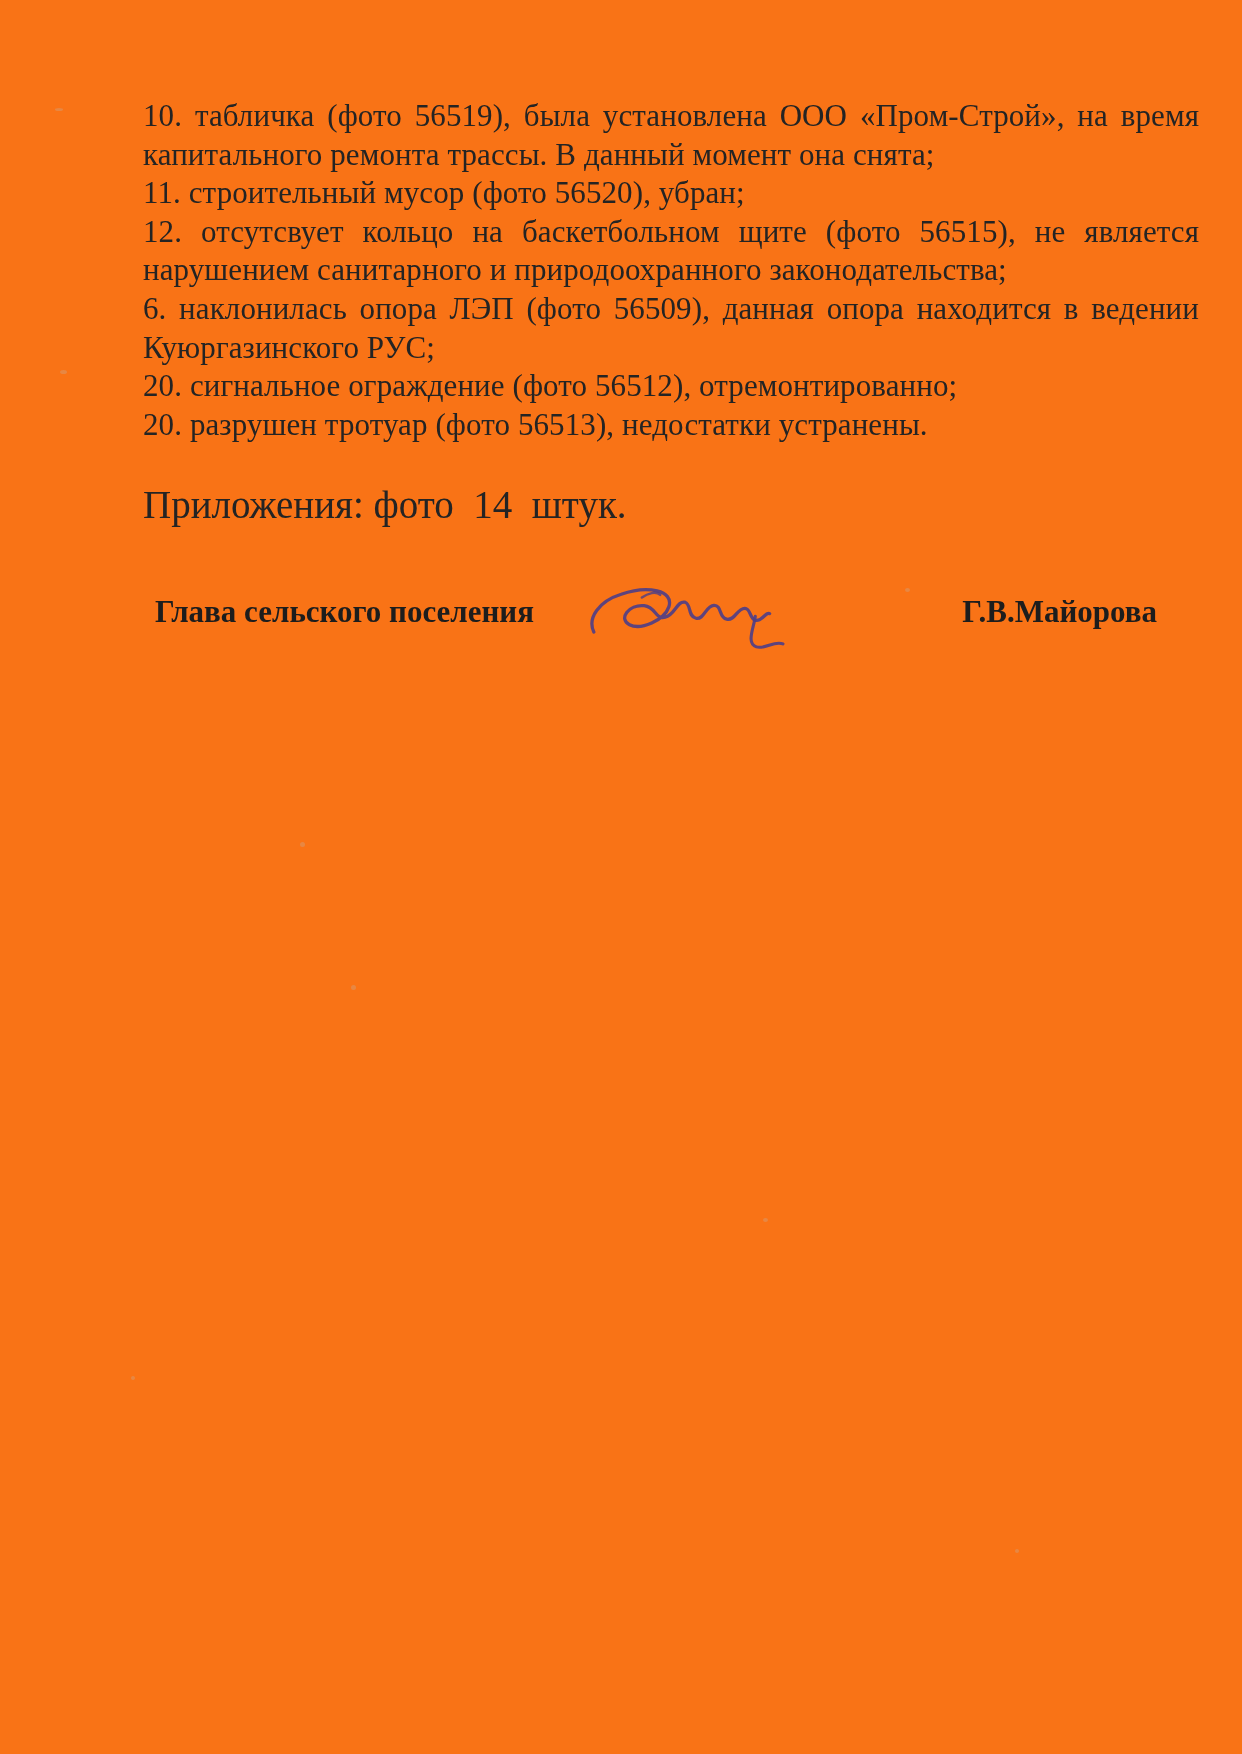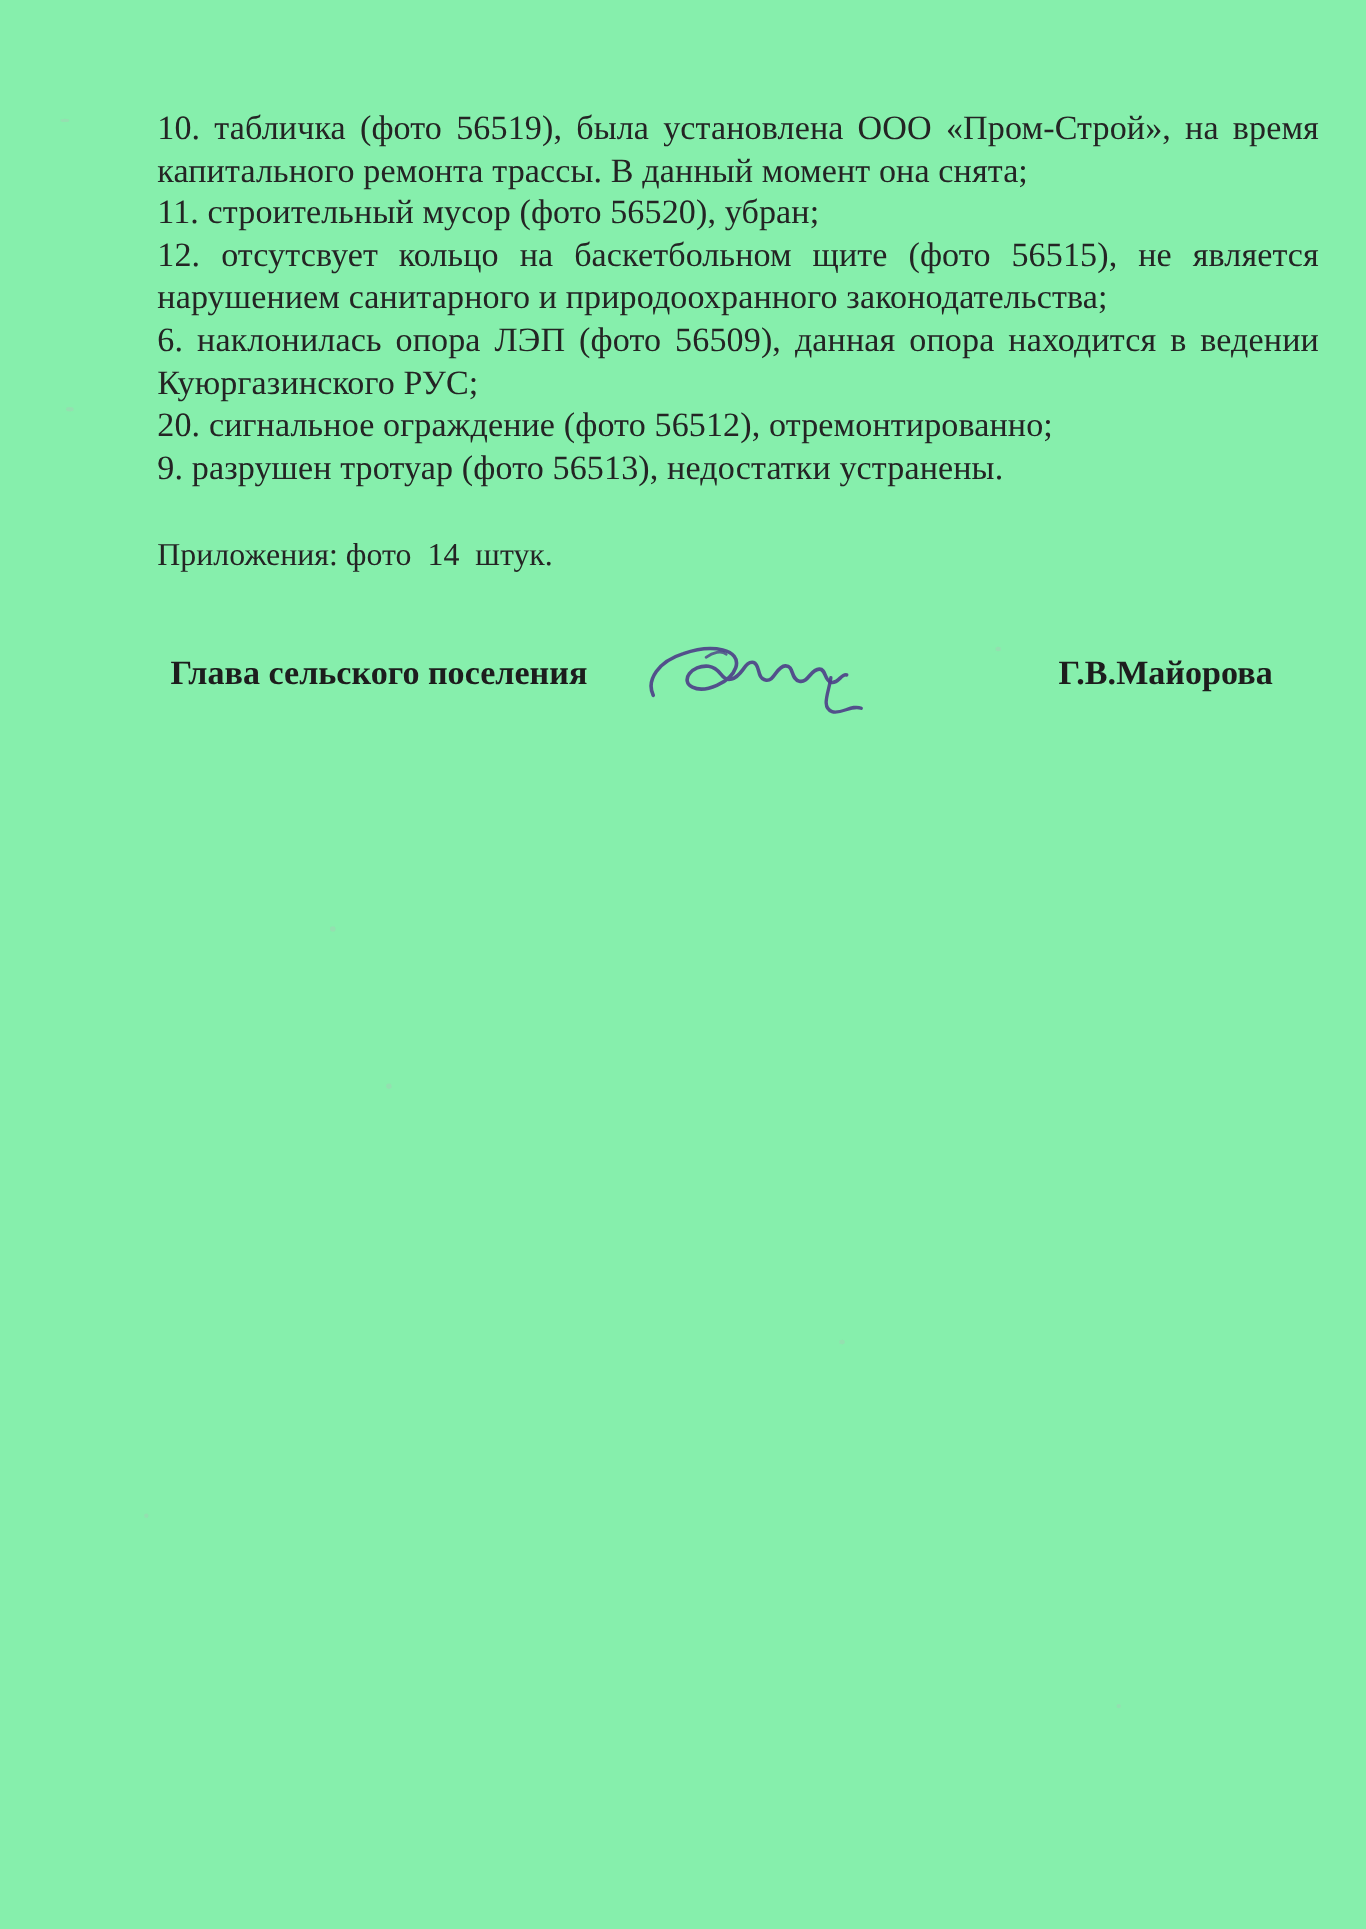--- a/index.html
+++ b/index.html
@@ -5,42 +5,42 @@
   html, body {
     margin: 0;
     padding: 0;
     background: #e8e8e8;
   }
   .page {
     position: relative;
     width: 1242px;
     height: 1754px;
     margin: 0 auto;
-    background: #86efac;
+    background: #f97316;
     overflow: hidden;
     font-family: "Liberation Serif", serif;
     color: #242424;
   }
   .content {
     position: absolute;
     left: 143px;
     top: 97px;
     width: 1056px;
   }
   p.item {
     margin: 0;
     font-size: 31px;
     line-height: 38.6px;
     text-align: justify;
     color: #242424;
     letter-spacing: 0.1px;
   }
   p.attachments {
     margin: 42px 0 0 0;
-    font-size: 29px;
+    font-size: 39px;
     line-height: 38.6px;
     white-space: pre-wrap;
     color: #242424;
   }
   .signoff-row {
     position: relative;
     margin-top: 68px;
     height: 100px;
   }
   .signoff-title, .signoff-name {
@@ -71,21 +71,21 @@
 
 <div class="page">
   <div class="content">
 
     <section>
       <p class="item">10. табличка (фото 56519), была установлена ООО «Пром-Строй», на время капитального ремонта трассы. В данный момент она снята;</p>
       <p class="item">11. строительный мусор (фото 56520), убран;</p>
       <p class="item">12. отсутсвует кольцо на баскетбольном щите (фото 56515), не является нарушением санитарного и природоохранного законодательства;</p>
       <p class="item">6. наклонилась опора ЛЭП (фото 56509), данная опора находится в ведении Куюргазинского РУС;</p>
       <p class="item">20. сигнальное ограждение (фото 56512), отремонтированно;</p>
-      <p class="item">9. разрушен тротуар (фото 56513), недостатки устранены.</p>
+      <p class="item">20. разрушен тротуар (фото 56513), недостатки устранены.</p>
     </section>
 
     <p class="attachments">Приложения: фото  14  штук.</p>
 
     <div class="signoff-row">
       <span class="signoff-title">Глава сельского поселения</span>
 
       <svg class="signature-svg" viewBox="0 0 200 95" fill="none" xmlns="http://www.w3.org/2000/svg">
         <path d="M 10,62 C 4,48 16,32 38,26 C 64,18 90,24 84,40 C 79,53 56,62 45,56 C 34,50 45,36 60,38 C 72,40 70,52 80,50 C 90,48 92,34 100,36 C 106,38 102,50 110,52 C 118,54 120,40 128,40 C 136,40 132,52 140,54 C 148,56 150,44 158,44 C 164,44 162,54 168,56 C 174,58 178,48 182,50" stroke="#4c3e87" stroke-width="3.2" stroke-linecap="round" stroke-linejoin="round" opacity="0.9"></path>
         <path d="M 168,52 C 166,64 158,78 168,82 C 176,85 186,76 194,80" stroke="#4c3e87" stroke-width="3" stroke-linecap="round" opacity="0.9"></path>

